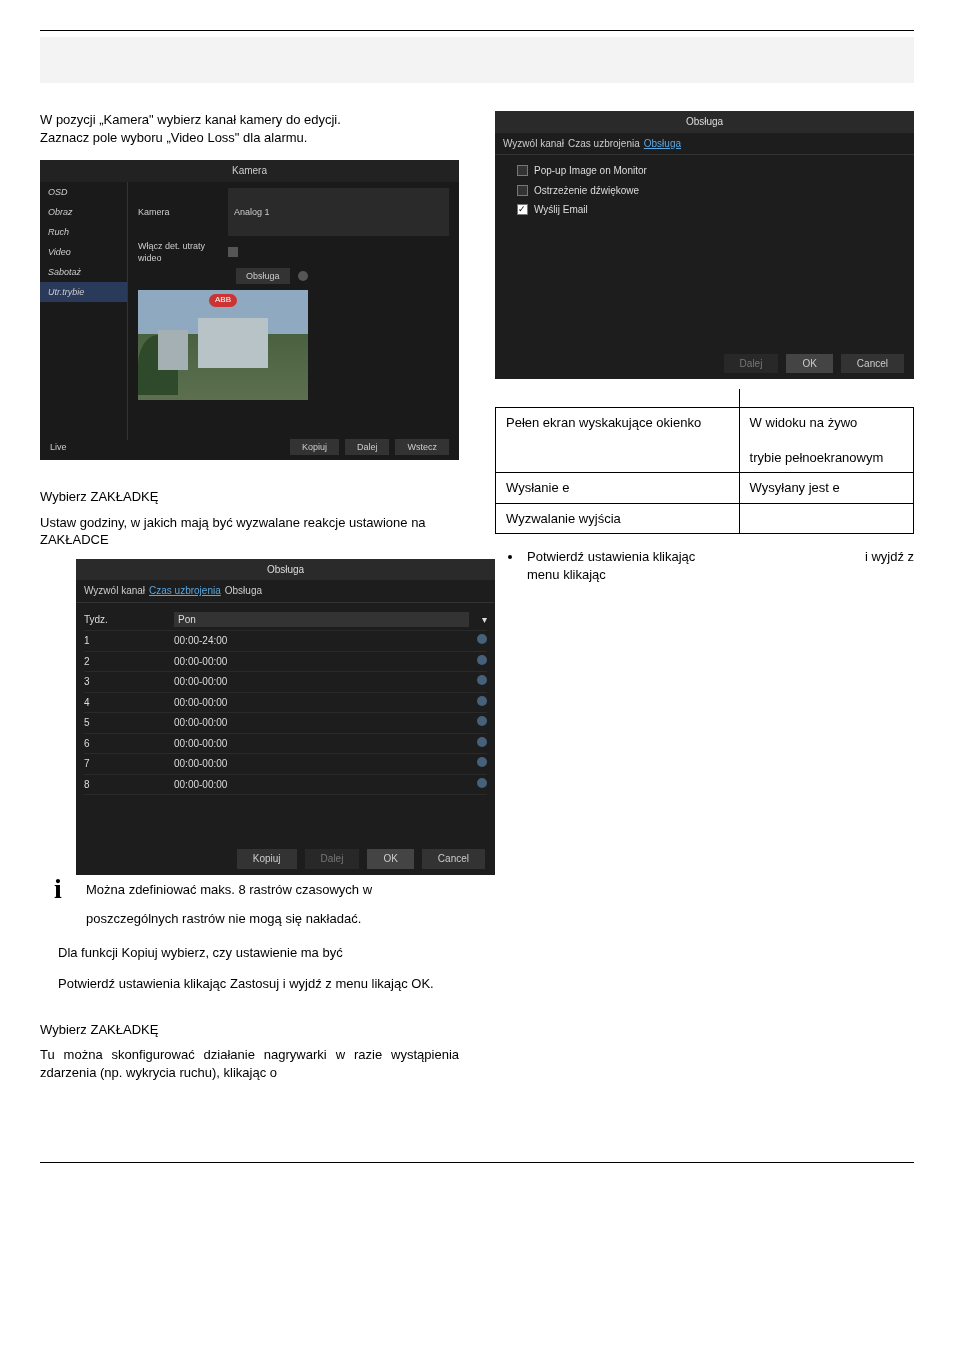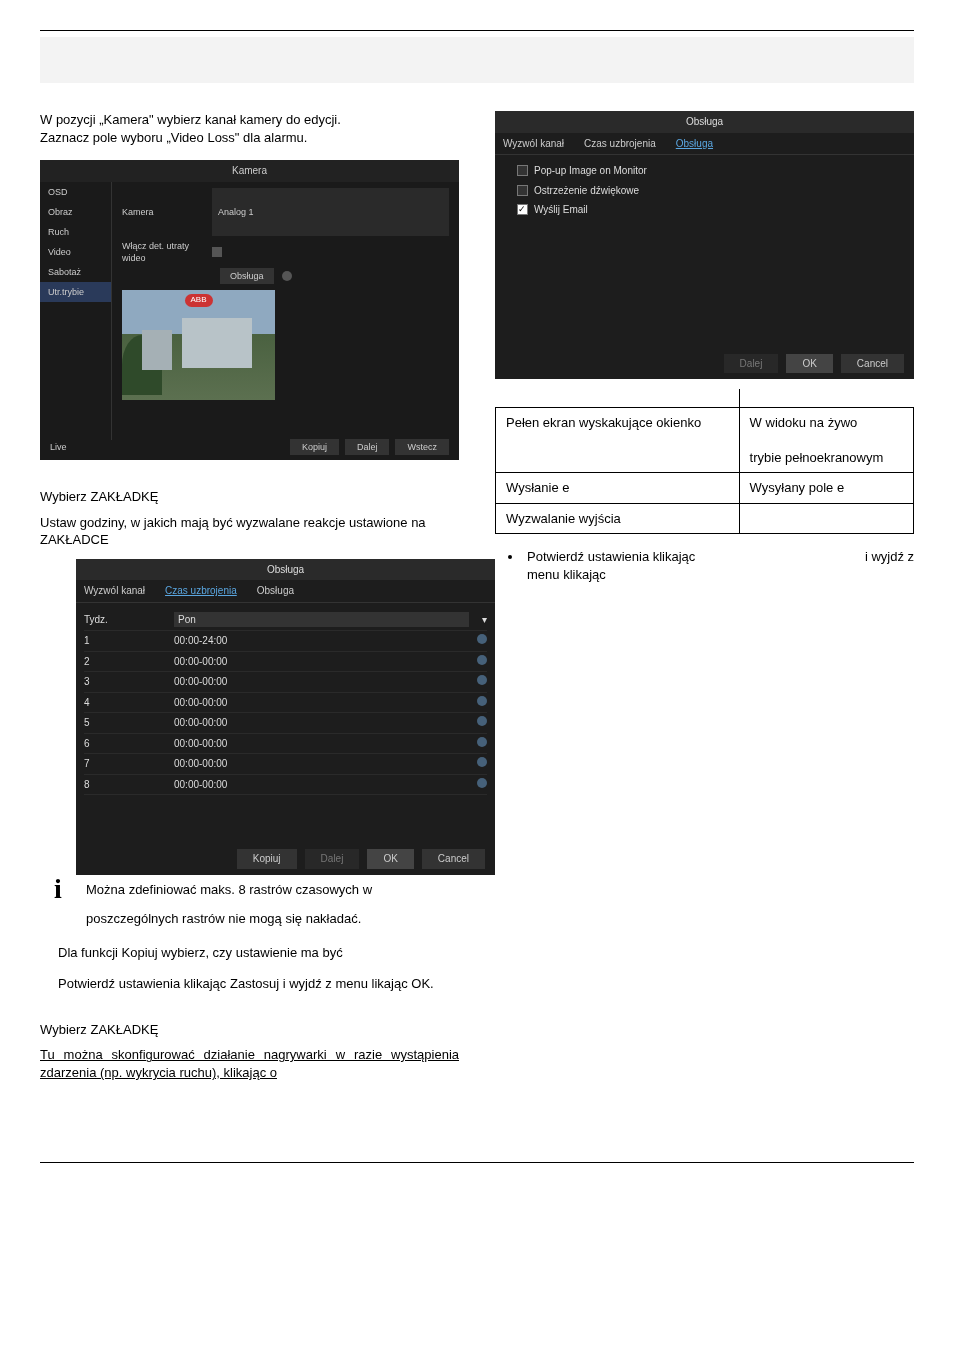--- a/index.html
+++ b/index.html
@@ -20,51 +20,51 @@
   p.intro { margin-bottom: 14px; }
 
   
   .shot-kamera {
     background: #1a1a1a; color: #ccc; font-size: 9px;
     width: 100%; height: 300px; position: relative;
     margin-bottom: 28px;
   }
   .shot-kamera .titlebar { text-align: center; padding: 4px 0; background: #222; font-size: 10px; }
   .shot-kamera .body { display: flex; height: calc(100% - 42px); }
-  .shot-kamera .side { width: 72px; background: #1a1a1a; border-right: 1px solid #333; }
+  .shot-kamera .side { width: 88px; background: #1a1a1a; border-right: 1px solid #333; font-style: italic; }
   .shot-kamera .side div { padding: 4px 8px; font-size: 9px; }
   .shot-kamera .side .sel { background: #2a3a5a; }
   .shot-kamera .main { flex: 1; padding: 6px 10px; }
   .shot-kamera .row { display: flex; align-items: center; margin-bottom: 4px; font-size: 9px; }
   .shot-kamera .row .lbl { width: 90px; }
   .shot-kamera .row .val { flex: 1; background: #2a2a2a; padding: 18px 6px; }
   .shot-kamera .setrow { display: flex; gap: 8px; }
   .shot-kamera .chk { width: 10px; height: 10px; background: #555; display: inline-block; }
   .shot-kamera .pill { background: #333; padding: 2px 10px; }
   .shot-kamera .gear { width: 10px; height: 10px; background: #555; border-radius: 50%; display: inline-block; }
   .shot-kamera .preview {
-    width: 153px; height: 110px; margin-top: 6px; position: relative; overflow: hidden;
+    width: 170px; height: 110px; margin-top: 6px; position: relative; overflow: hidden;
     background: linear-gradient(#8fa9c0 40%, #4a6140 40%, #5c7050);
     padding-left: 20px;
   }
   .preview .bldg { position:absolute; top:28px; left:60px; width:70px; height:50px; background:#b8c3c8; }
   .preview .bldg2 { position:absolute; top:40px; left:20px; width:30px; height:40px; background:#a5b0b5; }
   .preview .tree { position:absolute; bottom:5px; left:0; width:40px; height:60px; background:#2f4a2a; border-radius:50% 50% 0 0; }
   .preview .badge { position:absolute; top:4px; left:50%; transform:translateX(-50%); background:#c33; color:#fff; padding:1px 6px; border-radius:8px; font-size:8px;}
   .shot-kamera .footer { position:absolute; bottom:0; left:0; right:0; display:flex; justify-content:flex-end; gap:6px; padding:5px 10px; align-items:center; }
   .shot-kamera .footer .live { margin-right:auto; font-size:9px;}
   .shot-kamera .footer .btn { background:#333; padding:2px 12px; font-size:9px;}
 
   
   .shot-dialog {
     background: #1d1d1d; color: #ddd; font-size: 10px;
     width: 100%; margin-bottom: 4px;
   }
   .shot-dialog .titlebar { text-align: center; padding: 4px 0; background: #2a2a2a; }
-  .shot-dialog .tabs { display: flex; gap: 20px; padding: 4px 8px; border-bottom: 1px solid #333; }
+  .shot-dialog .tabs { display: flex; gap: 4px; padding: 4px 8px; border-bottom: 1px solid #333; }
   .shot-dialog .tabs .tab { color: #ccc; font-size: 10px; }
   .shot-dialog .tabs .tab.sel { color: #5aa6e0; text-decoration: underline; }
   .shot-dialog .content { padding: 6px 8px 48px 8px; }
   .sched-row { display: flex; align-items: center; padding: 3px 0; border-bottom: 1px solid #2a2a2a; }
   .sched-row .c1 { width: 90px; }
   .sched-row .c2 { flex: 1; }
   .sched-row .c3 { width: 18px; text-align: right; }
   .sched-row .gear { width:10px;height:10px;background:#46617a;border-radius:50%;display:inline-block;}
   .sched-head .c2 { background:#333; padding:1px 4px; }
   .shot-dialog .footer { display:flex; justify-content:flex-end; gap:8px; padding:6px 10px; }
@@ -220,21 +220,21 @@
       <div class="info-icon">i</div>
       <div class="note-text">
         <p>Można zdefiniować maks. 8 rastrów czasowych w</p>
         <p>poszczególnych rastrów nie mogą się nakładać.</p>
       </div>
     </div>
     <p style="margin-left:18px; margin-top:4px;">Dla funkcji Kopiuj wybierz, czy ustawienie ma być</p>
     <p class="para-indent">Potwierdź ustawienia klikając Zastosuj i wyjdź z menu likając OK.</p>
 
     <p class="heading-like" style="margin-top:28px;">Wybierz ZAKŁADKĘ</p>
-    <p style="text-align:justify;text-decoration:underline;">Tu można skonfigurować działanie nagrywarki w razie wystąpienia zdarzenia (np. wykrycia ruchu), klikając o</p>
+    <p style="text-align:justify;">Tu można skonfigurować działanie nagrywarki w razie wystąpienia zdarzenia (np. wykrycia ruchu), klikając o</p>
   </div>
 
   <div class="col">
 
     <div class="shot-dialog">
       <div class="titlebar">Obsługa</div>
       <div class="tabs">
         <span class="tab">Wyzwól kanał</span>
         <span class="tab">Czas uzbrojenia</span>
         <span class="tab sel">Obsługa</span>
@@ -268,21 +268,21 @@
             <td style="border-right:none;border-top:none;border-left:1px solid #000;"></td>
           </tr>
       <tr>
         <td>Pełen ekran wyskakujące okienko</td>
         <td><span style="white-space:pre-line;">W widoku na żywo
 
 trybie pełnoekranowym</span></td>
       </tr>
       <tr>
         <td>Wysłanie e</td>
-        <td>Wysyłany pole e</td>
+        <td>Wysyłany jest e</td>
       </tr>
       <tr>
         <td>Wyzwalanie wyjścia</td>
         <td></td>
       </tr>
     </tbody>
       </table>
 
     <ul class="bullets">
       <li>

